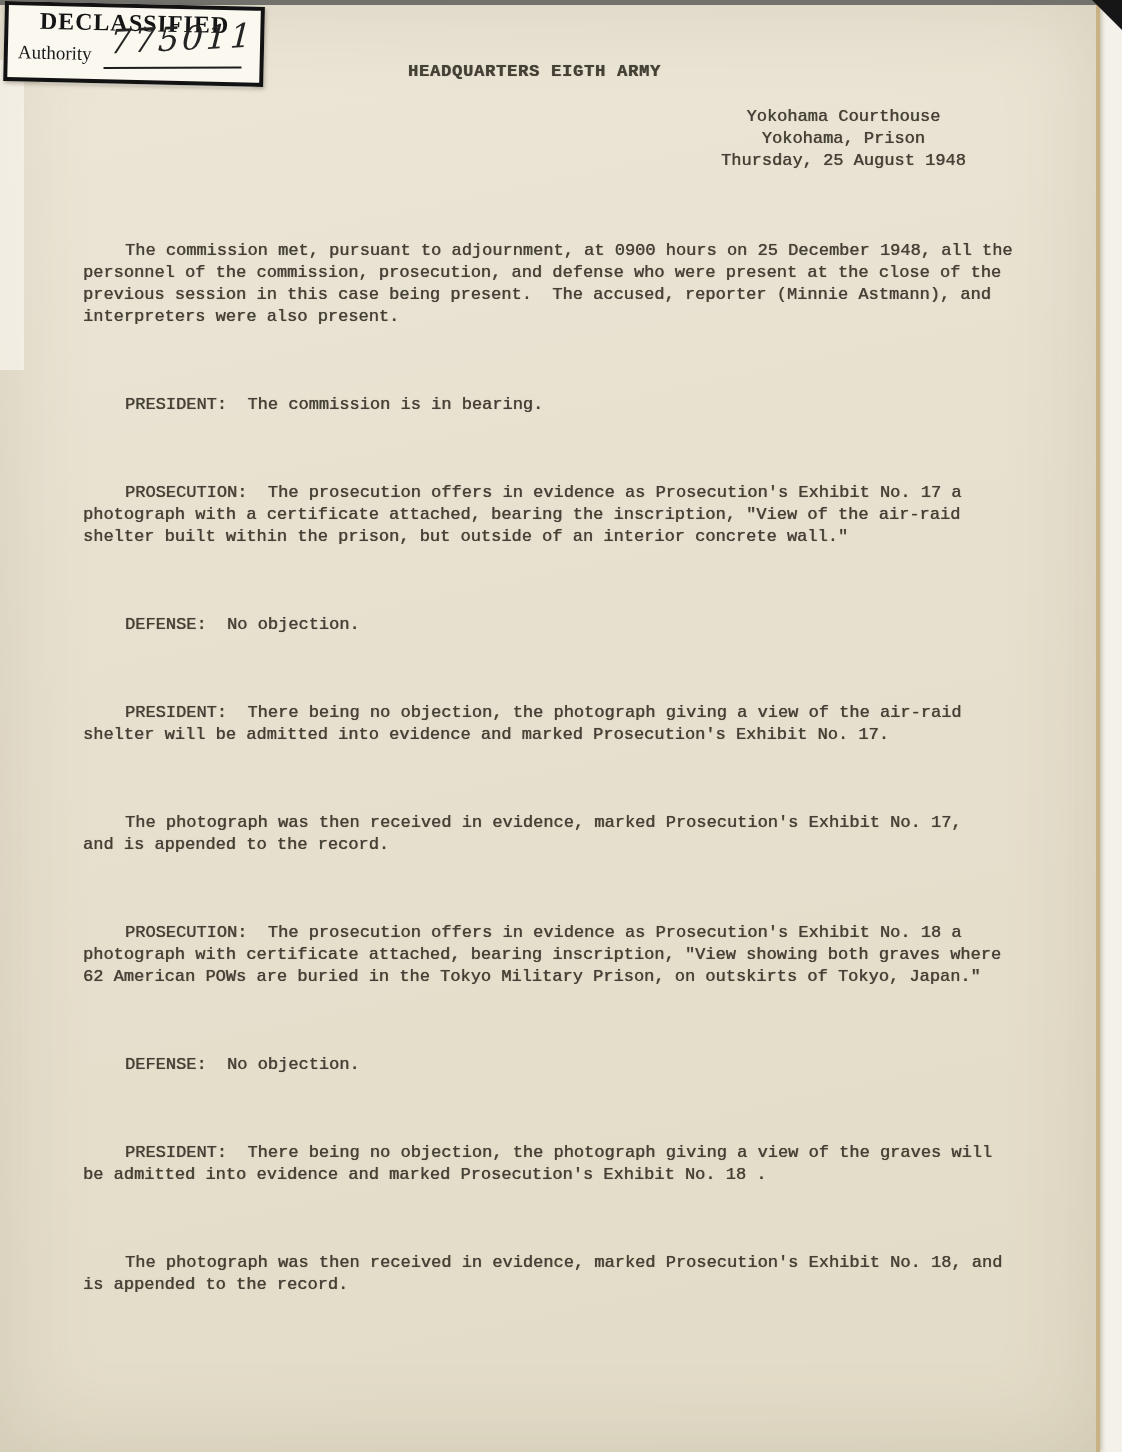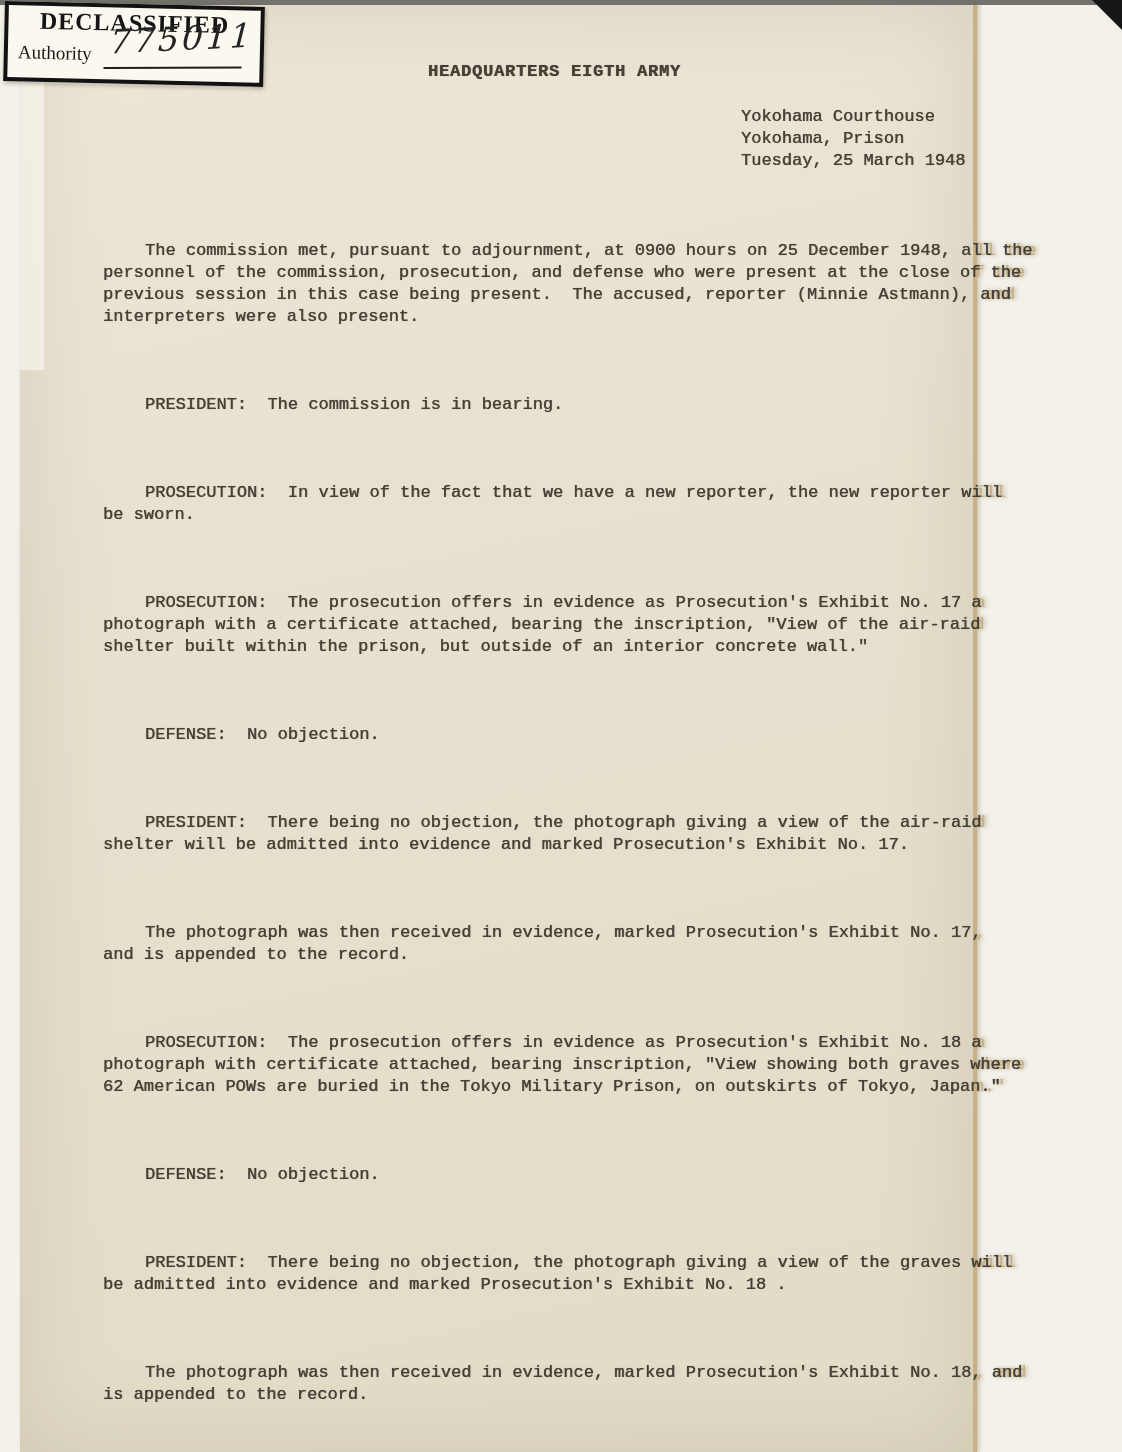--- a/index.html
+++ b/index.html
@@ -21,22 +21,22 @@
   .corner-black {
     position: absolute; top: 0; right: 0;
     width: 0; height: 0;
     border-top: 30px solid #161616;
     border-left: 30px solid transparent;
     z-index: 4;
   }
 
   
   .paper {
-    position: absolute; left: 20px; top: 2px;
-    width: 953px; height: 1450px;
+    position: absolute; left: 0; top: 2px;
+    width: 1096px; height: 1450px;
     background:
       linear-gradient(168deg, #ece6d7 0%, #e8e1d0 35%, #e5decb 70%, #e2dbc6 100%);
     clip-path: polygon(
       0 0, 1070 0, 1074 28, 1079 62, 1073 118, 1081 200, 1087 298,
       1080 378, 1073 452, 1082 524, 1087 600, 1078 662, 1085 742,
       1089 820, 1080 898, 1087 978, 1083 1058, 1076 1122, 1085 1202,
       1080 1282, 1087 1362, 1083 1450, 0 1450);
     filter: drop-shadow(4px 0 0 #c8b184) drop-shadow(2px 0 2px rgba(120,100,60,0.35));
     z-index: 1;
   }
@@ -57,21 +57,21 @@
     color: #454035;
     text-shadow: 0.4px 0.2px 0.7px rgba(64,58,48,0.75), -0.2px 0 0.4px rgba(64,58,48,0.35);
   }
 
   .header-title {
     position: absolute; left: 408px; top: 60px;
     font-size: 17px; font-weight: bold; letter-spacing: 0.8px;
   }
   .dateline {
     position: absolute; left: 721px; top: 104px;
-    font-size: 17px; line-height: 22px;
+    font-size: 17px; line-height: 22px; text-align: center;
   }
   .body-text {
     position: absolute; left: 83px; top: 194px;
     width: 1000px;
     font-size: 17px; line-height: 22px;
     white-space: pre-wrap;
   }
   .body-text p {
     margin: 0 0 22px 0;
     text-indent: 42px;
@@ -129,31 +129,29 @@
 
 <div class="paper">
   <div class="paper-vignette"></div>
   <div class="left-sliver"></div>
 
   <div class="header-title ink">HEADQUARTERS EIGTH ARMY</div>
 
   <div class="dateline ink">
     <div>Yokohama Courthouse</div>
     <div>Yokohama, Prison</div>
-    <div>Tuesday, 25 March 1948</div>
+    <div>Thursday, 25 August 1948</div>
   </div>
 
   <div class="body-text ink">
     <p>The commission met, pursuant to adjournment, at 0900 hours on 25 December 1948, all the
 personnel of the commission, prosecution, and defense who were present at the close of the
 previous session in this case being present.  The accused, reporter (Minnie Astmann), and
 interpreters were also present.</p>
     <p>PRESIDENT:  The commission is in bearing.</p>
-    <p>PROSECUTION:  In view of the fact that we have a new reporter, the new reporter will
-be sworn.</p>
     <p>PROSECUTION:  The prosecution offers in evidence as Prosecution's Exhibit No. 17 a
 photograph with a certificate attached, bearing the inscription, "View of the air-raid
 shelter built within the prison, but outside of an interior concrete wall."</p>
     <p>DEFENSE:  No objection.</p>
     <p>PRESIDENT:  There being no objection, the photograph giving a view of the air-raid
 shelter will be admitted into evidence and marked Prosecution's Exhibit No. 17.</p>
     <p>The photograph was then received in evidence, marked Prosecution's Exhibit No. 17,
 and is appended to the record.</p>
     <p>PROSECUTION:  The prosecution offers in evidence as Prosecution's Exhibit No. 18 a
 photograph with certificate attached, bearing inscription, "View showing both graves where

